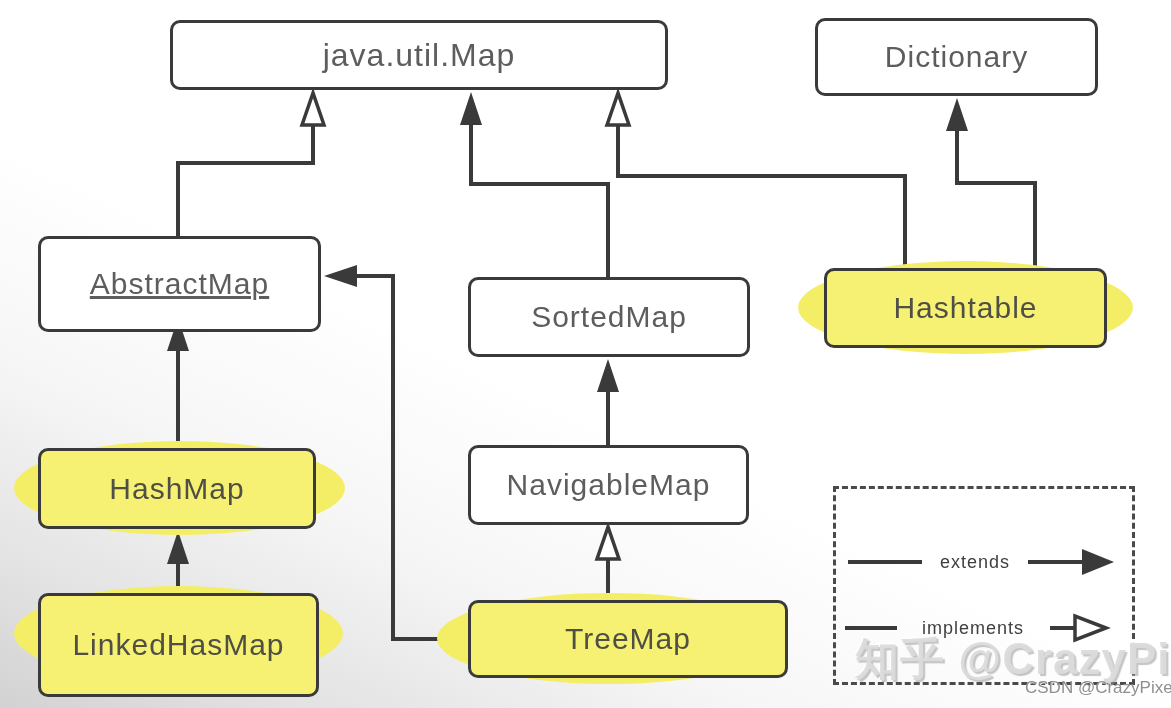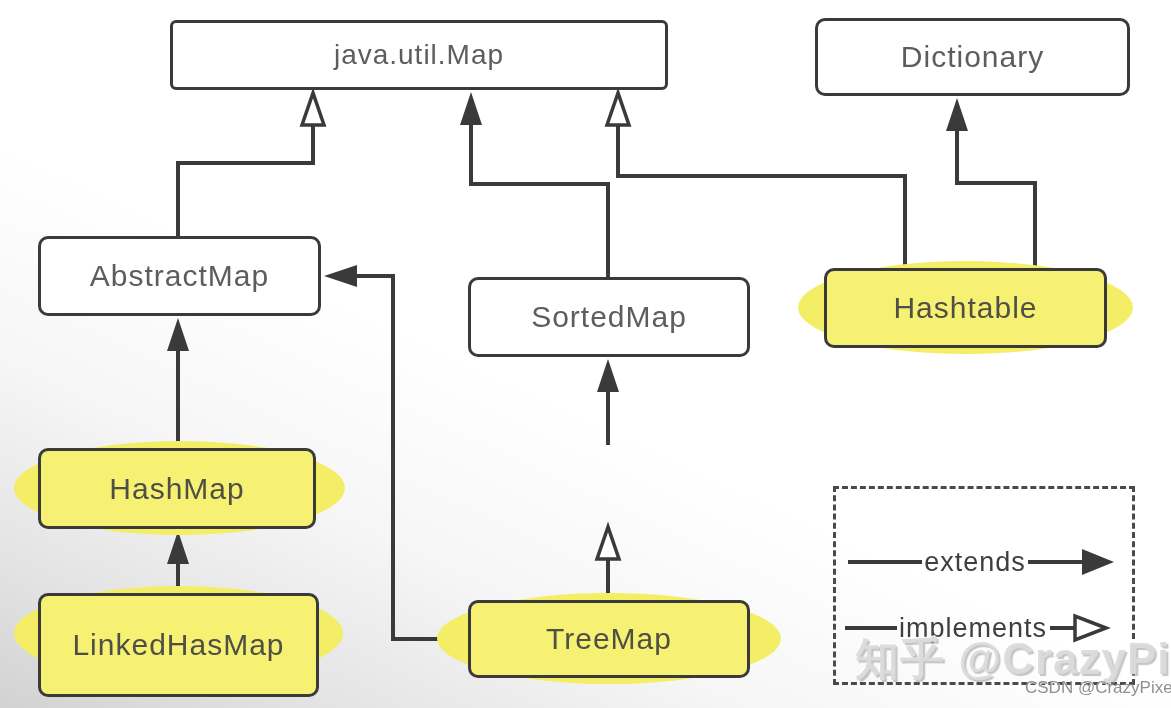--- a/index.html
+++ b/index.html
@@ -39,21 +39,21 @@
   .legend{
     position:absolute;z-index:3;
     left:833px;top:486px;width:302px;height:199px;
     box-sizing:border-box;
     border:3px dashed #4a4a4a;
     background:transparent;
   }
   .legend-label{
     position:absolute;z-index:4;
     transform:translate(-50%,-50%);
-    font-size:27px;letter-spacing:1px;color:#3f3f3f;
+    font-size:18px;letter-spacing:1px;color:#3f3f3f;
     white-space:nowrap;
   }
   .wm-zhihu{
     position:absolute;z-index:5;
     left:855px;top:630px;
     font-size:44px;font-weight:bold;letter-spacing:1px;
     color:rgba(219,219,219,0.95);
     text-shadow:2px 2px 1px rgba(150,150,150,0.55), -1px -1px 0 rgba(255,255,255,0.9);
     white-space:nowrap;
   }
@@ -127,50 +127,53 @@
       <path class="edge" d="M1050 628 H1076"></path>
       <polygon class="head-hollow" points="1106,628 1075,616 1075,640"></polygon>
     </g>
   </svg>
 
   <div class="ellipse" style="left:798px;top:261px;width:335px;height:93px;"></div>
   <div class="ellipse" style="left:14px;top:441px;width:331px;height:94px;"></div>
   <div class="ellipse" style="left:14px;top:586px;width:329px;height:95px;"></div>
   <div class="ellipse" style="left:437px;top:593px;width:344px;height:91px;"></div>
 
-  <div class="node" style="left:170px;top:20px;width:498px;height:70px;font-size:28px;border-radius:6px;">
+  <div class="node" style="left:170px;top:20px;width:498px;height:70px;font-size:32px;">
     <span>java.util.Map</span>
   </div>
 
-  <div class="node" style="left:815px;top:18px;width:315px;height:78px;">
+  <div class="node" style="left:815px;top:18px;width:283px;height:78px;">
     <span>Dictionary</span>
   </div>
 
-  <div class="node" style="left:38px;top:236px;width:283px;height:80px;">
+  <div class="node" style="left:38px;top:236px;width:283px;height:96px;text-decoration:underline;">
     <span>AbstractMap</span>
   </div>
 
   <div class="node" style="left:468px;top:277px;width:282px;height:80px;">
     <span>SortedMap</span>
   </div>
 
   <div class="node hl" style="left:824px;top:268px;width:283px;height:80px;">
     <span>Hashtable</span>
   </div>
 
   <div class="node hl" style="left:38px;top:448px;width:278px;height:81px;">
     <span>HashMap</span>
   </div>
 
+  <div class="node" style="left:468px;top:445px;width:281px;height:80px;">
+    <span>NavigableMap</span>
+  </div>
 
   <div class="node hl" style="left:38px;top:593px;width:281px;height:104px;">
     <span>LinkedHasMap</span>
   </div>
 
-  <div class="node hl" style="left:468px;top:600px;width:282px;height:78px;">
+  <div class="node hl" style="left:468px;top:600px;width:320px;height:78px;">
     <span>TreeMap</span>
   </div>
 
   <div class="legend"></div>
   <div class="legend-label" style="left:975px;top:562px;">extends</div>
   <div class="legend-label" style="left:973px;top:628px;text-align:center;">implements</div>
 
   <div class="wm-zhihu">知乎 @CrazyPixel</div>
   <div class="wm-csdn">CSDN @CrazyPixel</div>
 

